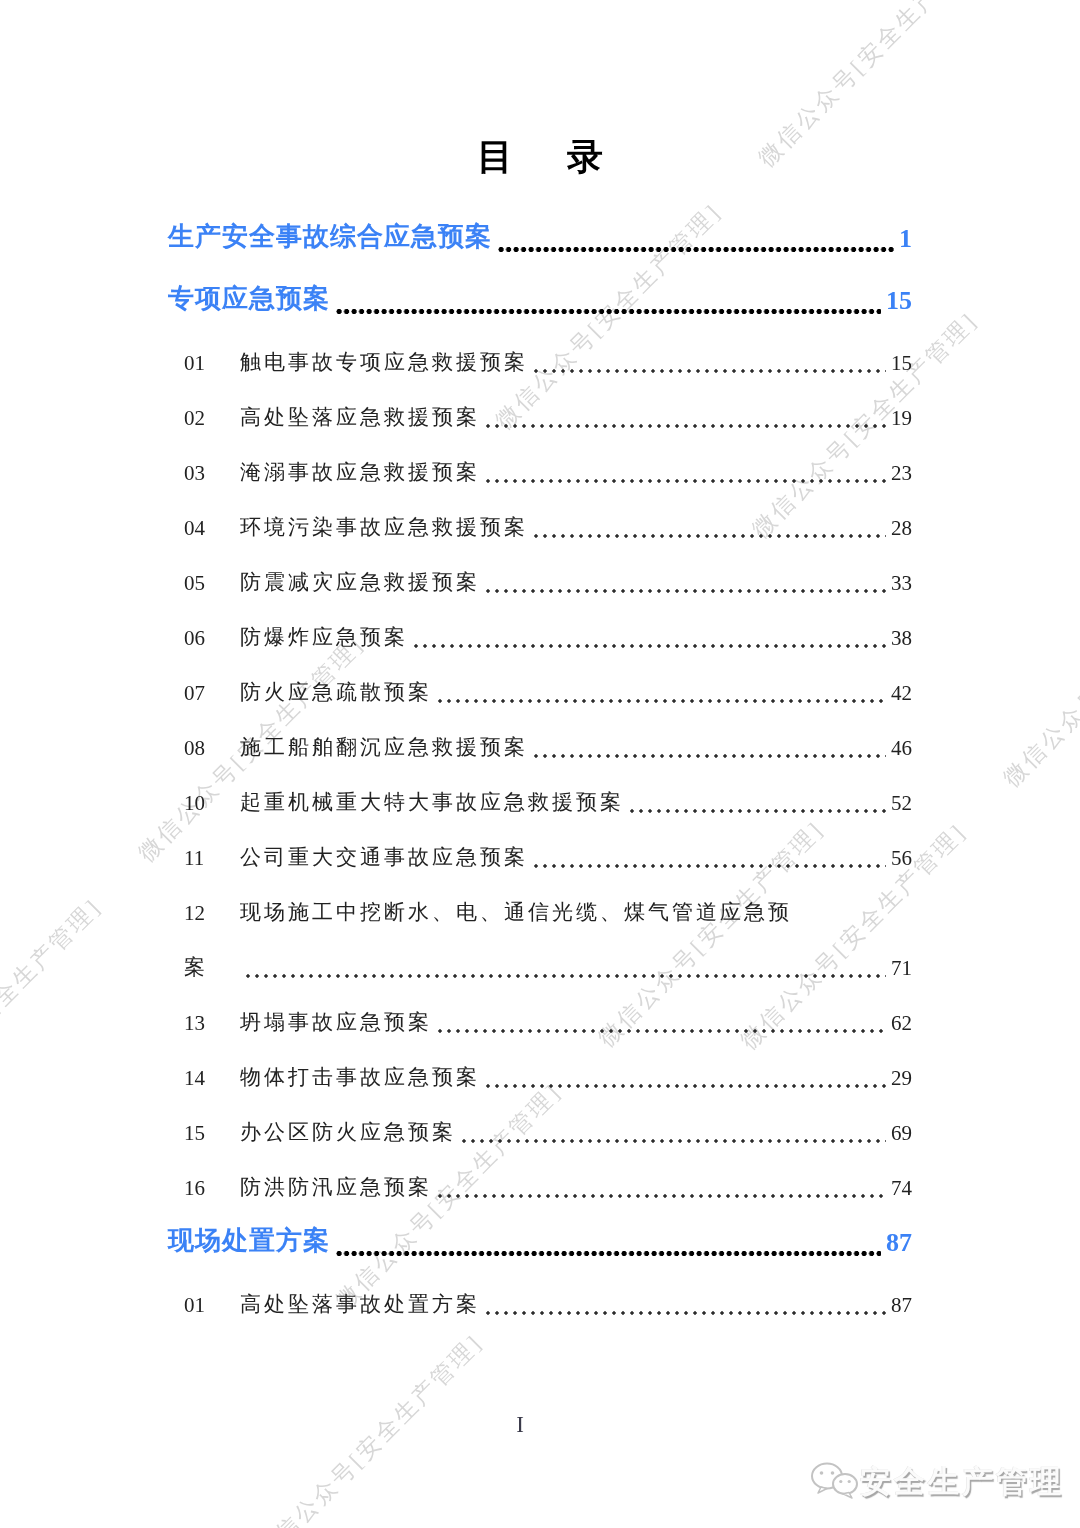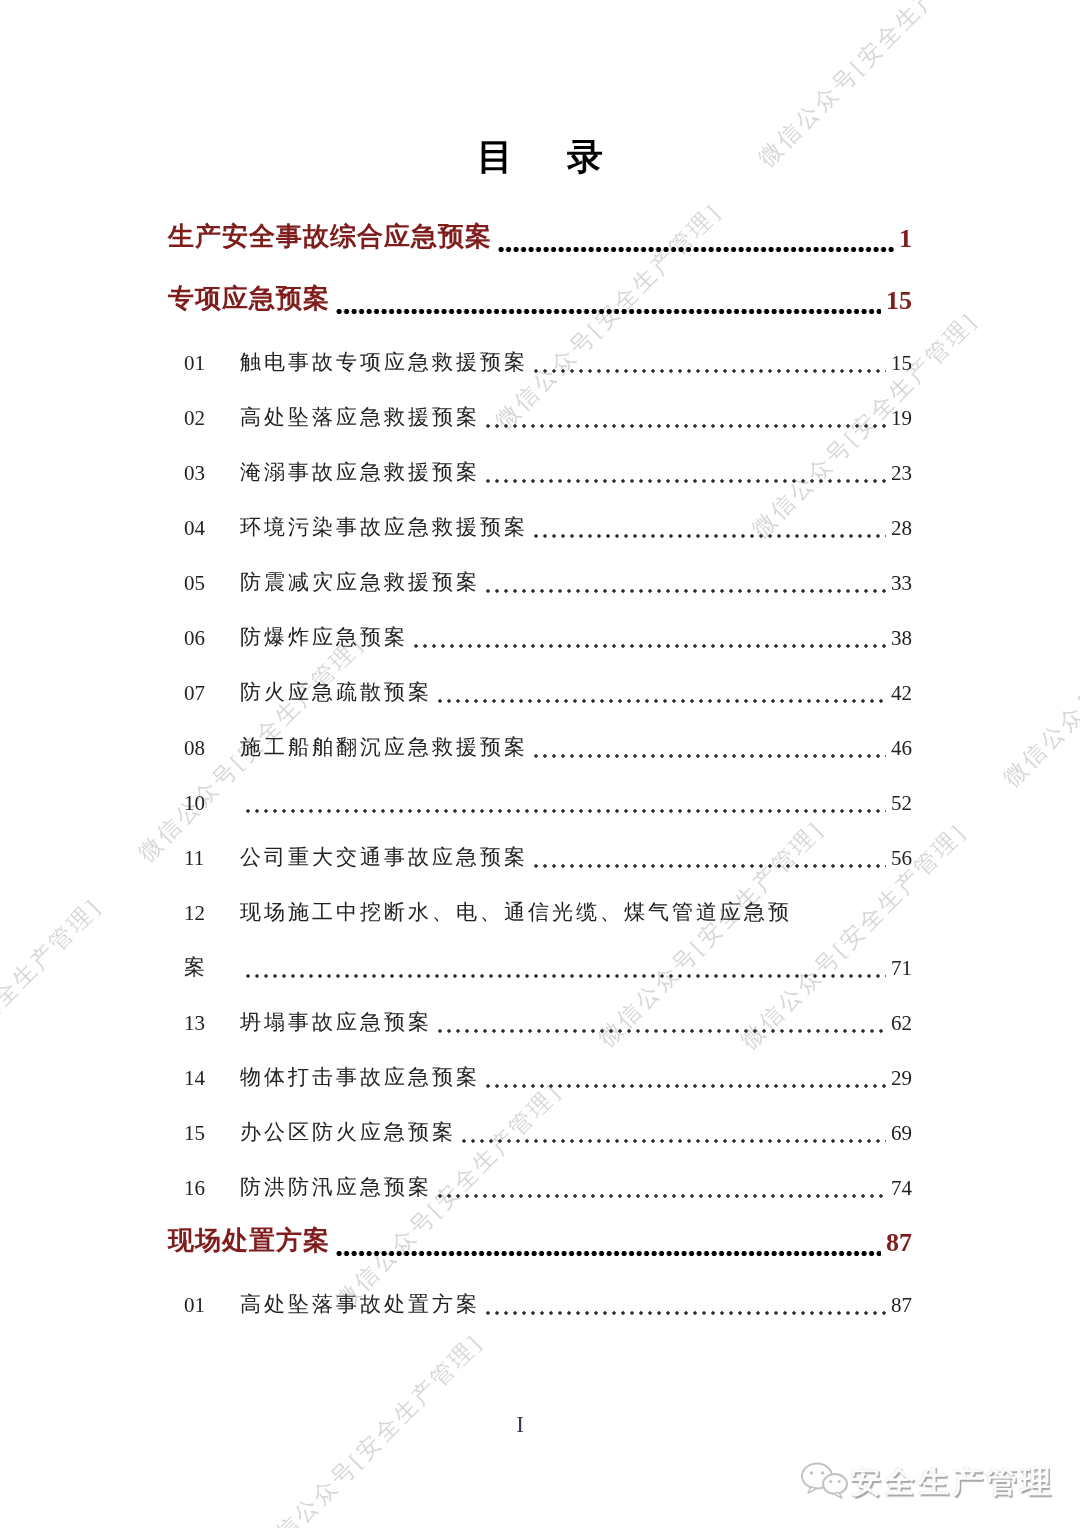--- a/index.html
+++ b/index.html
@@ -51,21 +51,21 @@
     display: flex;
     align-items: flex-end;
     box-sizing: border-box;
   }
   .toc-row.h1 {
     height: 62px;
     padding-bottom: 14px;
     font-size: 26px;
     font-weight: bold;
     letter-spacing: 1px;
-    color: #7f1d1d;
+    color: #3b82f6;
   }
   .toc-row.item {
     height: 55px;
     padding-bottom: 9px;
     padding-left: 16px;
     font-size: 21px;
     font-weight: normal;
     letter-spacing: 3px;
     color: #222;
   }
@@ -97,21 +97,21 @@
     left: 0;
     width: 1040px;
     top: 1412px;
     text-align: center;
     font-size: 23px;
     color: #3a3a4a;
     z-index: 1;
   }
   .brand {
     position: absolute;
-    right: 26px;
+    right: 16px;
     top: 1460px;
     display: flex;
     align-items: center;
     gap: 0;
     z-index: 1;
   }
   .brand-text {
     font-size: 31px;
     font-weight: bold;
     letter-spacing: 3px;
@@ -207,20 +207,21 @@
           <span class="pagenum">42</span>
         </div>
         <div class="toc-row item">
           <span class="num">08</span>
           <span class="ttl">施工船舶翻沉应急救援预案</span>
           <span class="leader"></span>
           <span class="pagenum">46</span>
         </div>
         <div class="toc-row item">
           <span class="num">10</span>
+          <span class="ttl">起重机械重大特大事故应急救援预案</span>
           <span class="leader"></span>
           <span class="pagenum">52</span>
         </div>
         <div class="toc-row item">
           <span class="num">11</span>
           <span class="ttl">公司重大交通事故应急预案</span>
           <span class="leader"></span>
           <span class="pagenum">56</span>
         </div>
         <div class="toc-row item">

